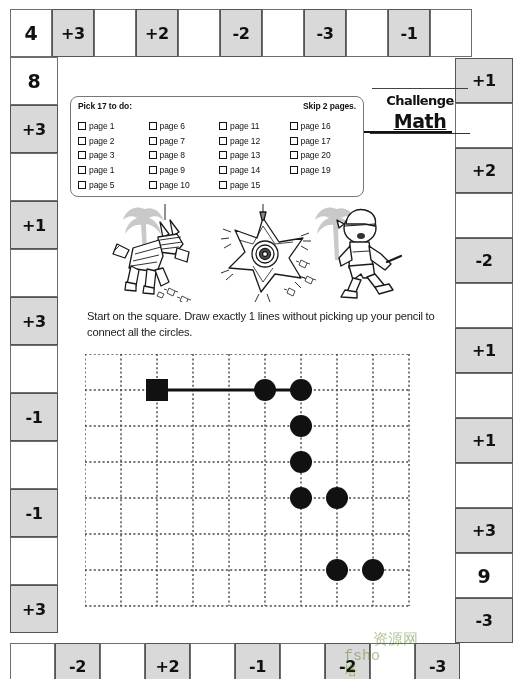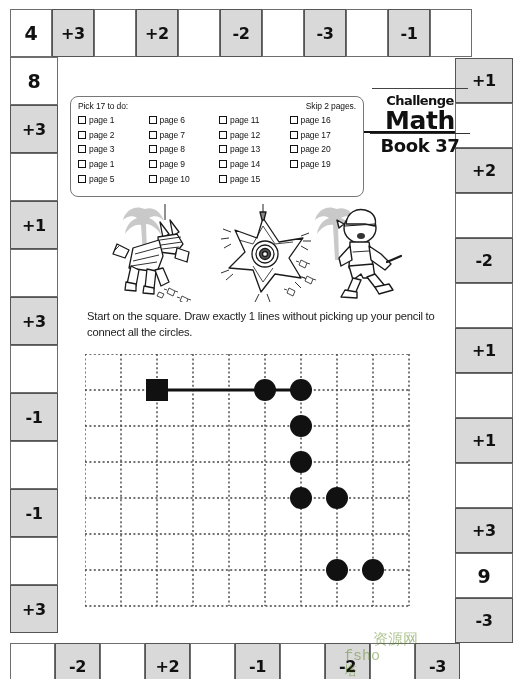--- a/index.html
+++ b/index.html
@@ -63,23 +63,23 @@
     width: 294px; height: 101px;
     border: 1.5px solid #777;
     border-radius: 8px;
     background: #fff;
     padding: 4px 7px 3px 7px;
   }
   #checklist-head {
     display: flex;
     justify-content: space-between;
     font-size: 8.5px;
-    font-weight: 400;
+    font-weight: 700;
     color: #111;
-    margin-bottom: 2px;
+    margin-bottom: 8px;
     letter-spacing: -0.1px;
   }
   #checklist-cols {
     display: flex;
     gap: 4px;
   }
   .chk-col { width: 72px; }
   .chk-item {
     display: flex;
     align-items: center;
@@ -107,21 +107,21 @@
   }
   #logo-top-rule {
     border-top: 1.5px solid #444;
     margin: 0 6px 2px 6px;
   }
   #logo-line1 {
     font-size: 13px; font-weight: 700;
     line-height: 20px; letter-spacing: -0.6px;
   }
   #logo-line2 {
-    font-size: 25px; font-weight: 700;
+    font-size: 19px; font-weight: 700;
     line-height: 20px; letter-spacing: -0.4px; text-decoration: underline;
   }
   #logo-rule {
     border-top: 1.5px solid #333;
     margin: 2px 4px 2px 4px;
   }
   #logo-line3 {
     font-size: 18px; font-weight: 700;
     line-height: 20px; letter-spacing: -0.4px;
   }
@@ -409,21 +409,20 @@
         </div>
       </div>
     </div>
 </div>
 
 <div id="logo">
   <div id="logo-top-rule"></div>
   <div id="logo-line1">Challenge</div>
   <div id="logo-line2">Math</div>
   <div id="logo-rule"></div>
-  <div id="logo-line3">Book 37</div>
 </div>
 
 <div id="illustrations">
 <svg width="300" height="98" viewBox="0 0 300 98" fill="none" xmlns="http://www.w3.org/2000/svg">
 
   <g fill="#c9c9c9">
     <path d="M38 4 C30 2 22 8 20 16 C24 12 30 11 34 14 C28 16 23 22 22 30 C27 23 33 20 38 21 L40 50 L44 50 L43 20 C48 20 54 24 58 31 C57 22 52 16 46 14 C51 11 57 12 61 17 C58 8 50 2 42 5 Z"></path>
     <path d="M230 4 C222 2 214 8 212 16 C216 12 222 11 226 14 C220 16 215 22 214 30 C219 23 225 20 230 21 L232 56 L236 56 L235 20 C240 20 246 24 250 31 C249 22 244 16 238 14 C243 11 249 12 253 17 C250 8 242 2 234 5 Z"></path>
   </g>
 

